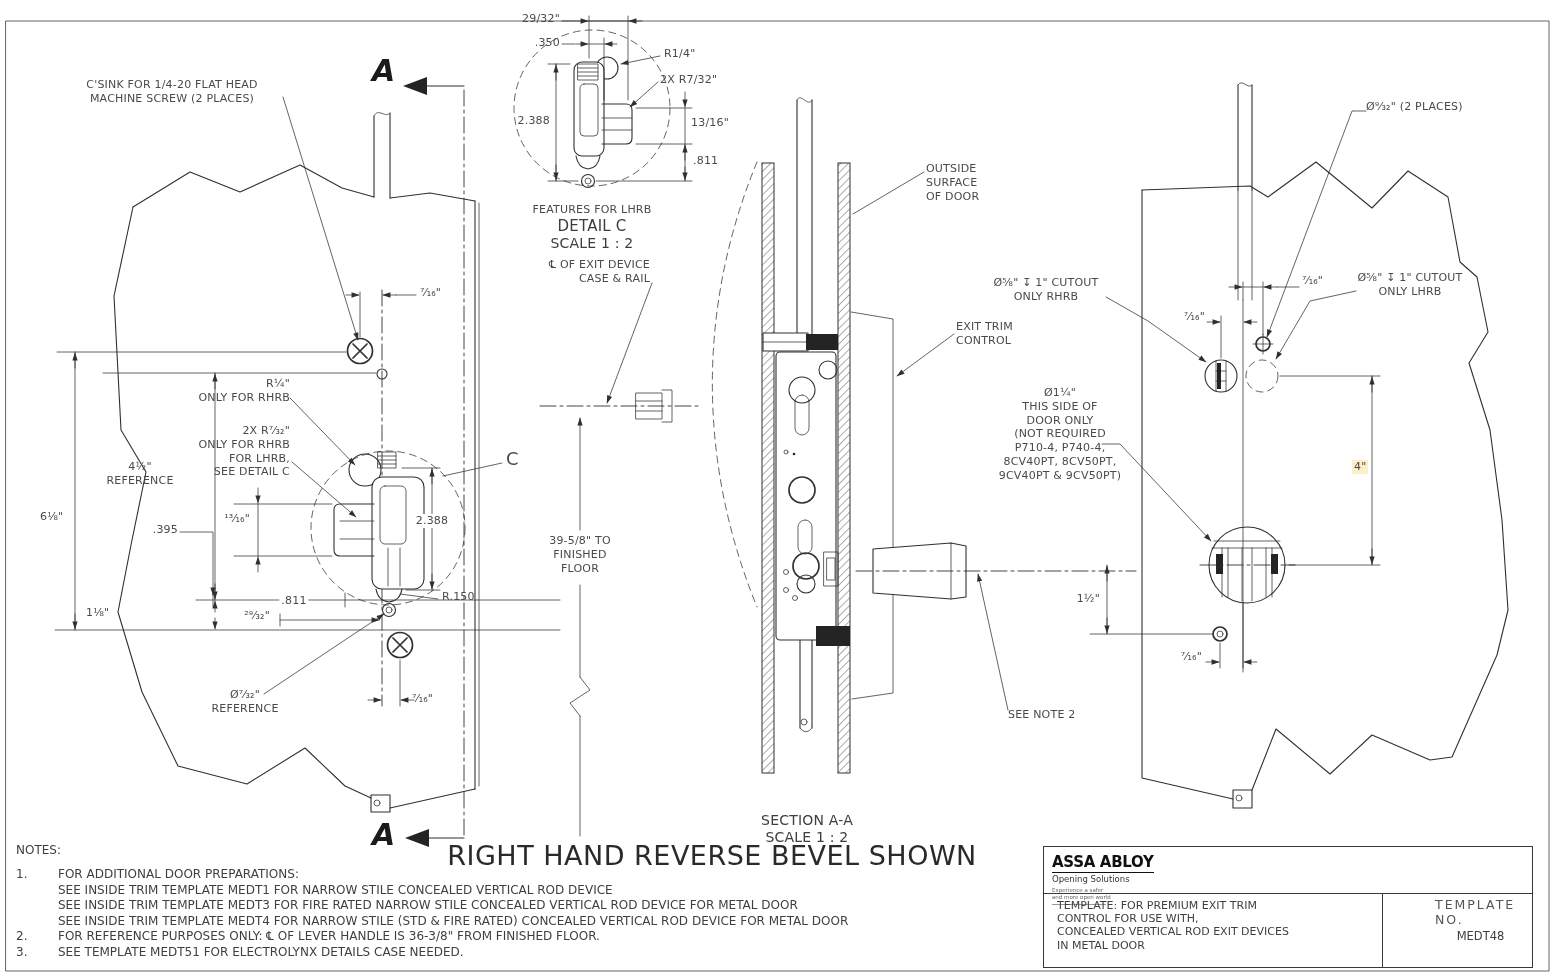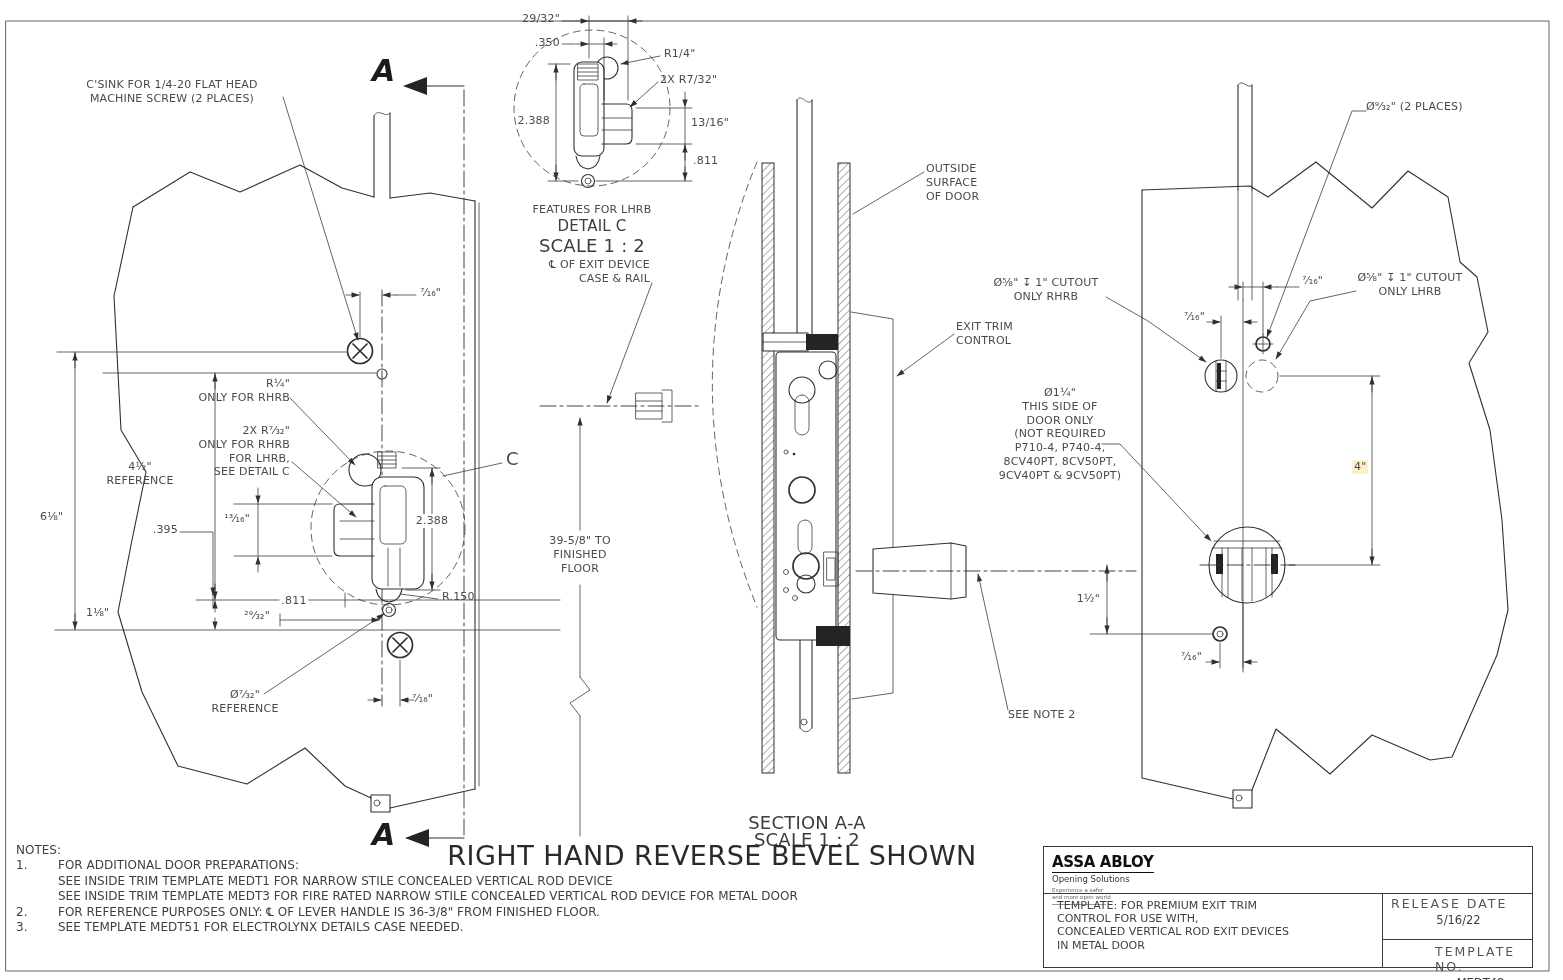--- a/index.html
+++ b/index.html
@@ -14,26 +14,26 @@
   svg .wh{fill:#ffffff;}
   svg .dark{fill:#242424;stroke:none;}
   svg .hatch{fill:url(#hx);stroke:#303030;stroke-width:1;}
   .lbl{position:absolute;font-size:11px;line-height:1.25;white-space:pre-line;color:#4a4a4a;letter-spacing:.2px;}
   .c{transform:translateX(-50%);text-align:center;}
   .r{transform:translateX(-100%);text-align:right;}
   .bgw{background:#fff;padding:0 2px;}
   .hl{background:#fbf0c8;padding:0 2px;}
   .marker-letter{position:absolute;font-weight:bold;font-style:italic;font-size:30px;color:#1b1b1b;line-height:1;}
   .detail-letter{position:absolute;font-size:18px;color:#4a4a4a;line-height:1;}
-  .view-label{font-size:18px;color:#3d3d3d;}
+  .view-label{font-size:14px;color:#3d3d3d;}
   .cap-name{font-size:15px;color:#3d3d3d;text-align:center;}
   .big-title{position:absolute;font-size:27px;color:#2a2a2a;letter-spacing:.5px;white-space:nowrap;text-align:right;}
   
   .notes{position:absolute;left:16px;top:843px;width:1010px;font-size:12px;color:#3f3f3f;}
-  .notes-heading{margin-bottom:1px;}
+  .notes-heading{margin-bottom:10px;}
   .note-row{display:flex;line-height:15.5px;}
   .note-num{width:42px;flex:0 0 42px;}
   .note-text{flex:1;}
   
   .tblock{position:absolute;left:1043px;top:846px;width:488px;height:120px;border:1.5px solid #3a3a3a;background:#fff;}
   .tb-logo{position:absolute;left:8px;top:5px;}
   .tb-brand{display:inline-block;font-size:15px;font-weight:800;letter-spacing:-.3px;color:#101010;
             border-bottom:1.5px solid #101010;padding-bottom:1px;line-height:1.05;text-align:right;}
   .tb-sub{font-size:8.5px;color:#333;margin-top:1px;}
   .tb-tagline{font-size:5.5px;line-height:1.35;color:#666;margin-top:3px;white-space:pre-line;}
@@ -353,20 +353,24 @@
     </div>
     <div class="note-row">
       <span class="note-num"></span>
       <span class="note-text">SEE INSIDE TRIM TEMPLATE MEDT1 FOR NARROW STILE CONCEALED VERTICAL ROD DEVICE</span>
     </div>
     <div class="note-row">
       <span class="note-num"></span>
       <span class="note-text">SEE INSIDE TRIM TEMPLATE MEDT3 FOR FIRE RATED NARROW STILE CONCEALED VERTICAL ROD DEVICE FOR METAL DOOR</span>
     </div>
     <div class="note-row">
+      <span class="note-num"></span>
+      <span class="note-text">SEE INSIDE TRIM TEMPLATE MEDT4 FOR NARROW STILE (STD &amp; FIRE RATED) CONCEALED VERTICAL ROD DEVICE FOR METAL DOOR</span>
+    </div>
+    <div class="note-row">
       <span class="note-num">2.</span>
       <span class="note-text">FOR REFERENCE PURPOSES ONLY:  ℄ OF LEVER HANDLE IS 36-3/8" FROM FINISHED FLOOR.</span>
     </div>
     <div class="note-row">
       <span class="note-num">3.</span>
       <span class="note-text">SEE TEMPLATE MEDT51 FOR ELECTROLYNX DETAILS CASE NEEDED.</span>
     </div>
   </div>
 
   <div class="tblock">
@@ -376,24 +380,20 @@
       <div class="tb-tagline">Experience a safer
 and more open world</div>
       <div class="tb-tagline-rule"></div>
     </div>
     <div class="tb-div-h"></div>
     <div class="tb-desc">TEMPLATE: FOR PREMIUM EXIT TRIM
 CONTROL FOR USE WITH,
 CONCEALED VERTICAL ROD EXIT DEVICES
 IN METAL DOOR</div>
     <div class="tb-right">
-      <div class="tb-cell1">
-        <div class="tb-label">RELEASE  DATE</div>
-        <div class="tb-value">5/16/22</div>
-      </div>
       <div class="tb-cell2">
         <div class="tb-label">TEMPLATE  NO.</div>
         <div class="tb-value">MEDT48</div>
       </div>
     </div>
   </div>
 
 </div>
 
 </body></html>

